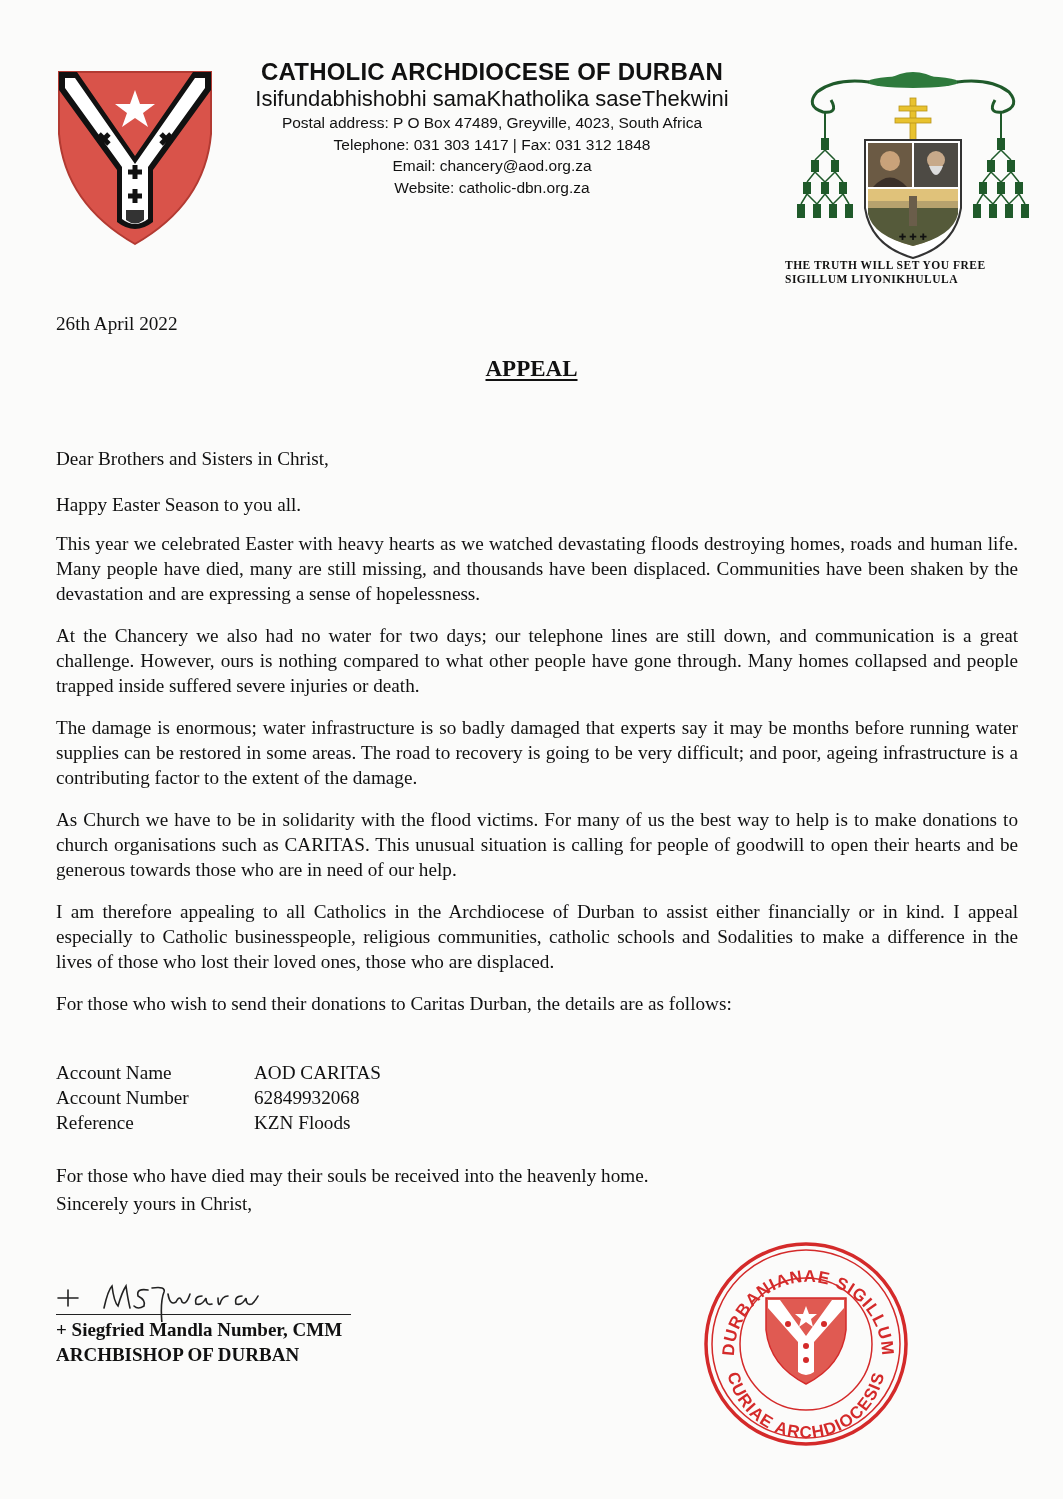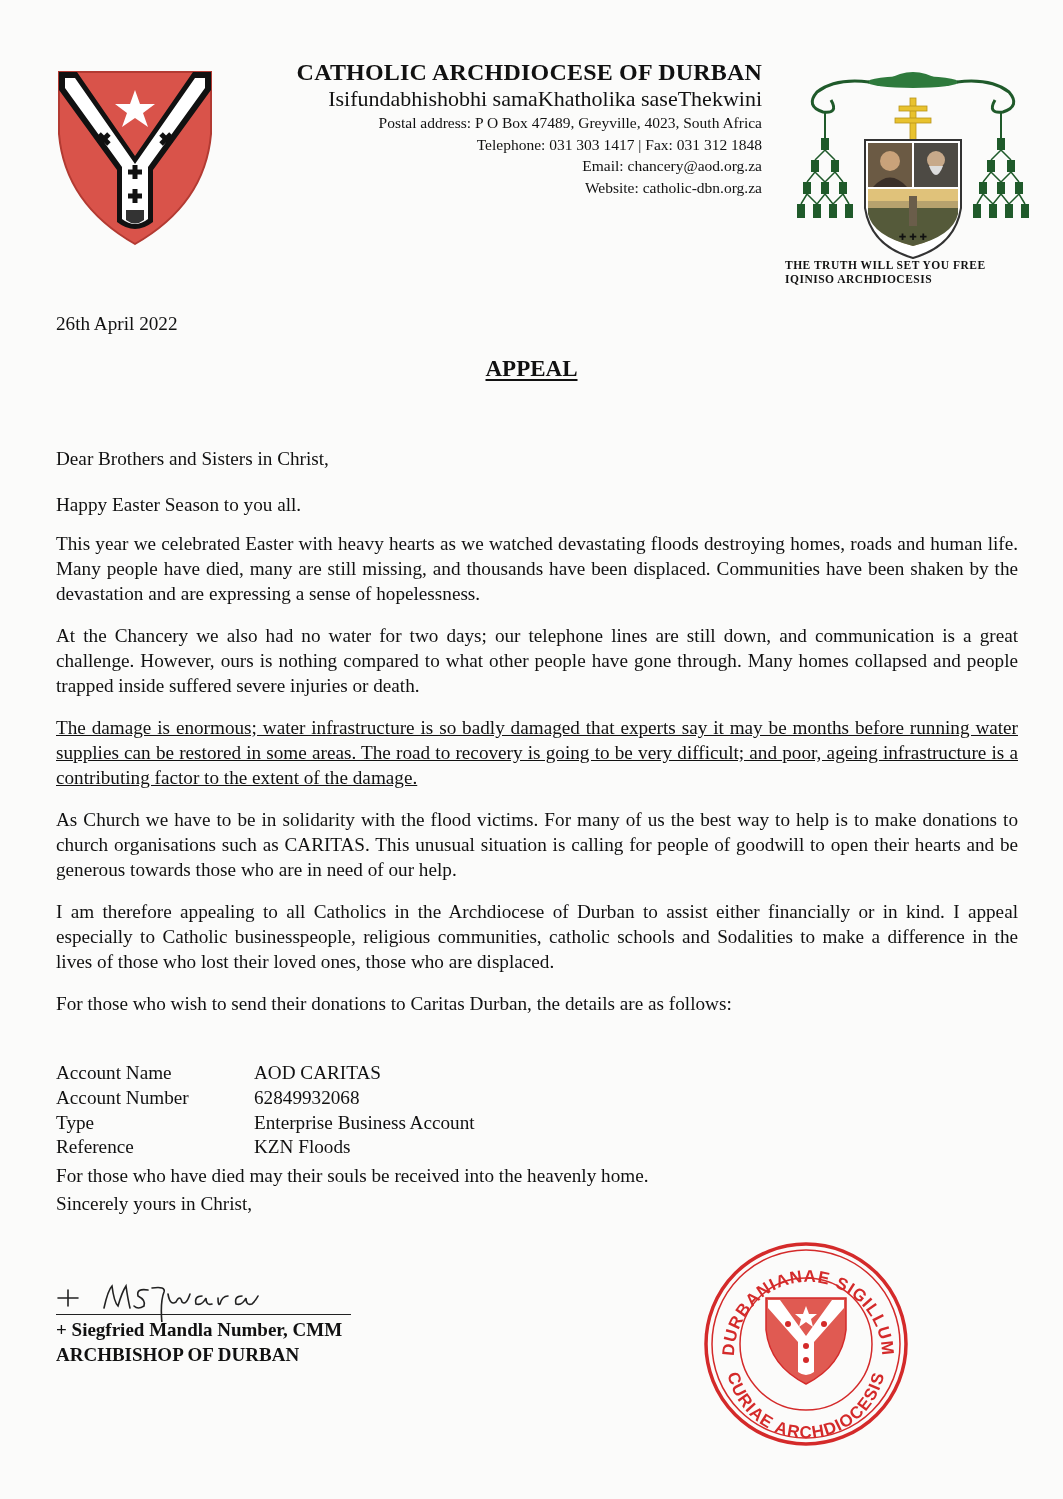--- a/index.html
+++ b/index.html
@@ -3,37 +3,37 @@
 <meta charset="utf-8">
 <style>
   html, body { margin:0; padding:0; }
   body {
     width:1063px; height:1499px; background:#fbfbfa; position:relative; overflow:hidden;
     font-family:"Liberation Serif", serif; color:#111;
   }
   .abs { position:absolute; }
   
   #crest-left { left:55px; top:64px; width:160px; height:182px; }
-  #header-text { left:222px; top:58px; width:540px; text-align:right; font-family:Liberation Serif, serif; }
+  #header-text { left:222px; top:58px; width:540px; text-align:center; font-family:Liberation Sans, sans-serif; }
   .h-title { font-size:24px; font-weight:bold; letter-spacing:0.2px; line-height:28px; color:#111; }
   .h-zulu { font-size:22px; line-height:26px; }
   .h-line { font-size:15.5px; line-height:21.5px; }
   #crest-right { left:795px; top:68px; width:236px; height:222px; }
   #motto { left:785px; top:258px; width:250px; text-align:left; font-family:"Liberation Serif", serif; font-weight:bold; font-size:11.5px; line-height:14px; letter-spacing:0.5px; }
 
   
   .body-text { font-size:19.2px; line-height:24.8px; }
   #date { left:56px; top:313px; font-size:19.2px; }
   #title { left:0; width:1063px; top:356px; text-align:center; font-weight:bold; font-size:23px; text-decoration:underline; text-underline-offset:3px; }
   #salutation { left:56px; top:447px; }
   #greeting { left:56px; top:493px; }
   .para { left:56px; width:962px; text-align:justify; font-size:19.2px; line-height:24.8px; }
   #p1 { top:532px; }
   #p2 { top:624px; }
-  #p3 { top:716px;text-decoration:underline; }
+  #p3 { top:716px; }
   #p4 { top:808px; }
   #p5 { top:900px; }
   #donation-intro { left:56px; top:992px; }
   #bank { left:56px; top:1017px;margin-top:44px; }
   .bank-row { display:flex; height:24.8px; font-size:19.2px; line-height:24.8px; }
   .bank-label { width:198px; }
   #closing-prayer { left:56px; top:1140px;margin-top:24px; }
   #sign-off { left:56px; top:1192px; }
 
   
@@ -146,21 +146,21 @@
   <path d="M73 121 L163 121 L163 140 Q158 168 118 178 Q78 168 73 140 Z" fill="#b7a26e"></path>
   <rect x="73" y="121" width="90" height="12" fill="#e0c27a"></rect>
   <path d="M73 140 L163 140 L163 146 Q158 168 118 178 Q78 168 73 146 Z" fill="#555a3a"></path>
   <rect x="114" y="128" width="8" height="30" fill="#6a5d4a"></rect>
 
   <text x="118" y="172" text-anchor="middle" font-size="9" fill="#111" font-family="DejaVu Sans, sans-serif">✚ ✚ ✚</text>
 </svg>
 
 <div id="motto" class="abs">
   <div>THE TRUTH WILL SET YOU FREE</div>
-  <div>IQINISO ARCHDIOCESIS</div>
+  <div>SIGILLUM LIYONIKHULULA</div>
 </div>
 
 <div id="date" class="abs">26th April 2022</div>
 <div id="title" class="abs">APPEAL</div>
 <div id="salutation" class="abs body-text">Dear Brothers and Sisters in Christ,</div>
 <div id="greeting" class="abs body-text">Happy Easter Season to you all.</div>
 
 <div id="p1" class="abs para">This year we celebrated Easter with heavy hearts as we watched devastating floods destroying homes, roads and human life.  Many people have died, many are still missing, and thousands have been displaced. Communities have been shaken by the devastation and are expressing a sense of hopelessness.</div>
 <div id="p2" class="abs para">At the Chancery we also had no water for two days; our telephone lines are still down, and communication is a great challenge.  However, ours is nothing compared to what other people have gone through.  Many homes collapsed and people trapped inside suffered severe injuries or death.</div>
 <div id="p3" class="abs para">The damage is enormous; water infrastructure is so badly damaged that experts say it may be months before running water supplies can be restored in some areas.  The road to recovery is going to be very difficult; and poor, ageing infrastructure is a contributing factor to the extent of the damage.</div>
@@ -170,24 +170,20 @@
 <div id="donation-intro" class="abs body-text">For those who wish to send their donations to Caritas Durban, the details are as follows:</div>
 
 <div id="bank" class="abs">
   <div class="bank-row">
     <span class="bank-label">Account Name</span>
     <span>AOD CARITAS</span>
   </div>
   <div class="bank-row">
     <span class="bank-label">Account Number</span>
     <span>62849932068</span>
-  </div>
-  <div class="bank-row">
-    <span class="bank-label">Type</span>
-    <span>Enterprise Business Account</span>
   </div>
   <div class="bank-row">
     <span class="bank-label">Reference</span>
     <span>KZN Floods</span>
   </div>
 </div>
 
 <div id="closing-prayer" class="abs body-text">For those who have died may their souls be received into the heavenly home.</div>
 <div id="sign-off" class="abs body-text">Sincerely yours in Christ,</div>
 

